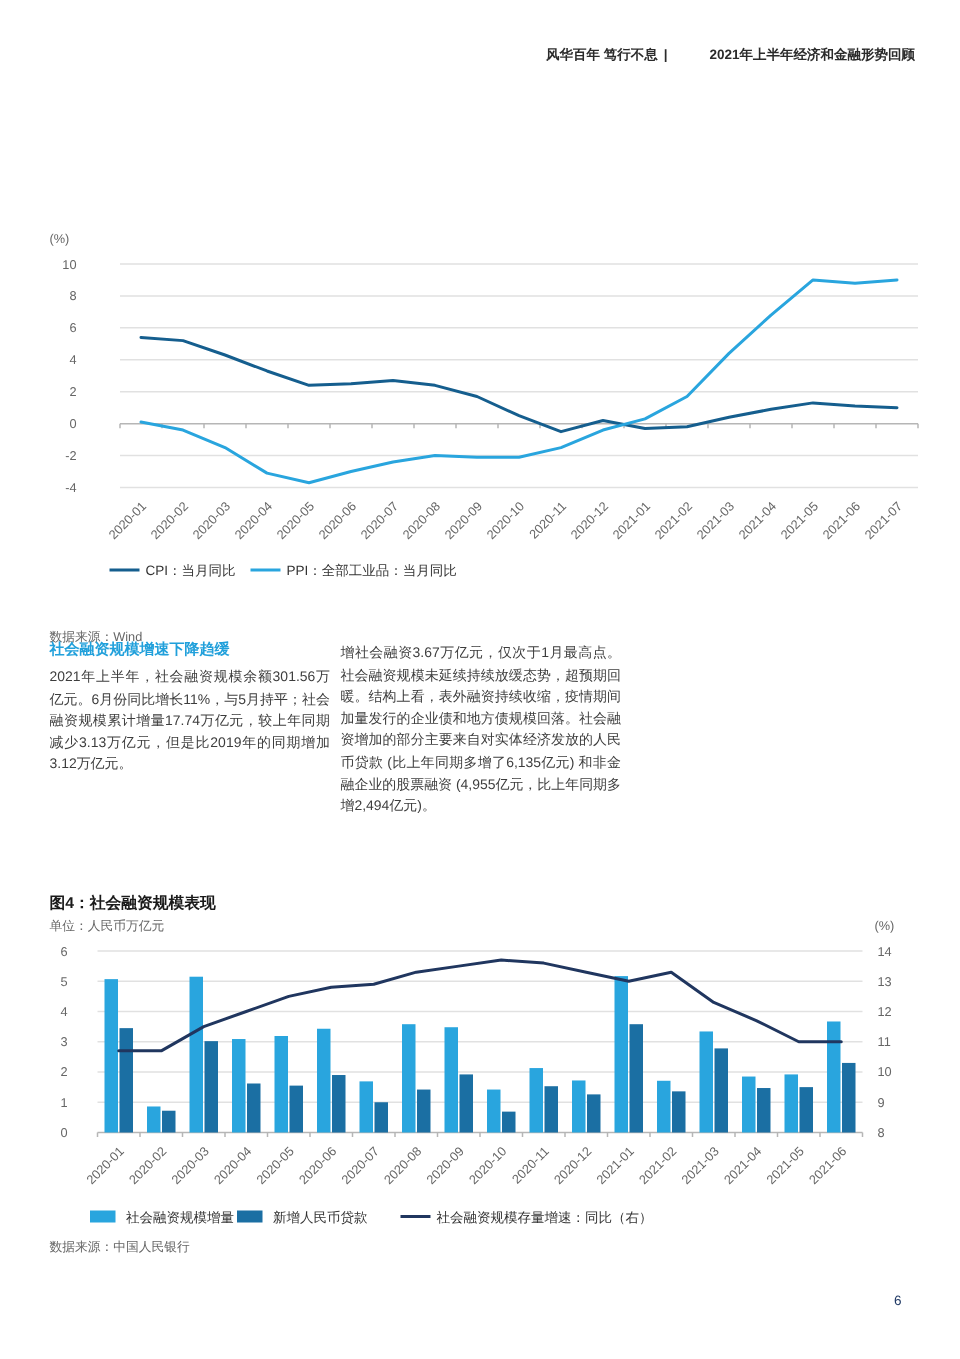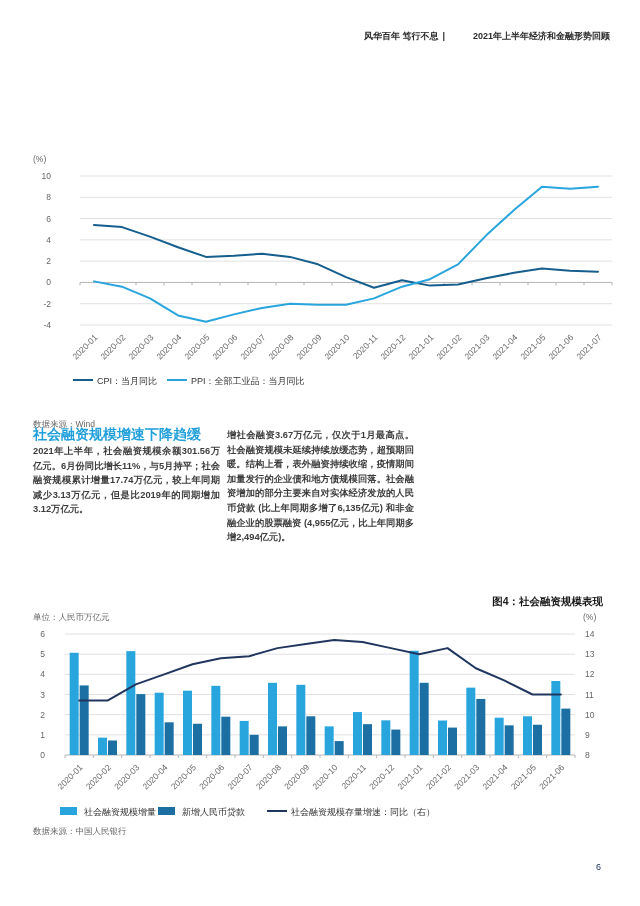--- a/index.html
+++ b/index.html
@@ -7,22 +7,22 @@
         font-family:"Liberation Sans","DejaVu Sans",sans-serif;}
   .header{position:absolute;top:30px;right:30px;font-size:9px;color:#2b2b2b;white-space:nowrap;}
   .header .brand{font-weight:bold;margin-top:36px;}
   .header .sep{margin:0 4px;color:#2b2b2b;font-weight:bold;}
   .header .htitle{font-weight:bold;margin-left:24px;}
   .fig-title{position:absolute;left:33px;font-size:10.5px;font-weight:bold;color:#1a1a1a;width:570px;}
   .fig-unit{position:absolute;left:33px;font-size:8.5px;color:#666;}
   .fig-unit-right{position:absolute;left:583px;font-size:8.5px;color:#666;}
   .fig-source{position:absolute;left:33px;font-size:8.5px;color:#666;}
   .chart-svg{position:absolute;left:33px;}
-  .section-heading{position:absolute;left:33px;top:426px;font-size:14px;font-weight:bold;color:#21a0db;}
-  .col{position:absolute;width:187px;font-size:9.3px;line-height:14.6px;color:#3d3d3d;text-align:justify;font-weight:bold;}
+  .section-heading{position:absolute;left:33px;top:426px;font-size:10px;font-weight:bold;color:#21a0db;}
+  .col{position:absolute;width:187px;font-size:9.3px;line-height:14.6px;color:#3d3d3d;text-align:justify;}
   .col p{margin:0 0 13px 0;}
   .col1{left:33px;top:444px;}
   .col2{left:227px;top:428px;}
   .col3{left:421px;top:428px;}
   .page-number{position:absolute;left:596px;top:862px;font-size:9px;color:#1f3864;}
 </style>
 </head>
 <body>
 
 <div class="page">
@@ -98,21 +98,21 @@
   <div class="fig-source" style="top:392px;margin-top:27px;">数据来源：Wind</div>
 
   <div class="section-heading">社会融资规模增速下降趋缓</div>
   <div class="col col1">
     <p>2021年上半年，社会融资规模余额301.56万亿元。6月份同比增长11%，与5月持平；社会融资规模累计增量17.74万亿元，较上年同期减少3.13万亿元，但是比2019年的同期增加3.12万亿元。</p>
   </div>
   <div class="col col2">
     <p>增社会融资3.67万亿元，仅次于1月最高点。社会融资规模未延续持续放缓态势，超预期回暖。结构上看，表外融资持续收缩，疫情期间加量发行的企业债和地方债规模回落。社会融资增加的部分主要来自对实体经济发放的人民币贷款 (比上年同期多增了6,135亿元) 和非金融企业的股票融资 (4,955亿元，比上年同期多增2,494亿元)。</p>
   </div>
 
-  <div class="fig-title" style="top:595px;text-align:right;">图4：社会融资规模表现</div>
+  <div class="fig-title" style="top:595px;">图4：社会融资规模表现</div>
   <div class="fig-unit" style="top:612px;">单位：人民币万亿元</div>
   <div class="fig-unit-right" style="top:612px;">(%)</div>
   <svg class="chart-svg" style="top:626px;" width="580" height="202" viewBox="0 0 580 202">
       <line x1="32" x2="542" y1="8" y2="8" stroke="#e1e1e1" stroke-width="1"></line>
       <text x="12" y="11" text-anchor="end" font-size="8.5" fill="#666" font-family="&quot;Liberation Sans&quot;,&quot;DejaVu Sans&quot;,sans-serif">6</text>
       <text x="552" y="11" text-anchor="start" font-size="8.5" fill="#666" font-family="&quot;Liberation Sans&quot;,&quot;DejaVu Sans&quot;,sans-serif">14</text>
       <line x1="32" x2="542" y1="28.166666666666664" y2="28.166666666666664" stroke="#e1e1e1" stroke-width="1"></line>
       <text x="12" y="31.166666666666664" text-anchor="end" font-size="8.5" fill="#666" font-family="&quot;Liberation Sans&quot;,&quot;DejaVu Sans&quot;,sans-serif">5</text>
       <text x="552" y="31.166666666666664" text-anchor="start" font-size="8.5" fill="#666" font-family="&quot;Liberation Sans&quot;,&quot;DejaVu Sans&quot;,sans-serif">13</text>
       <line x1="32" x2="542" y1="48.33333333333333" y2="48.33333333333333" stroke="#e1e1e1" stroke-width="1"></line>

